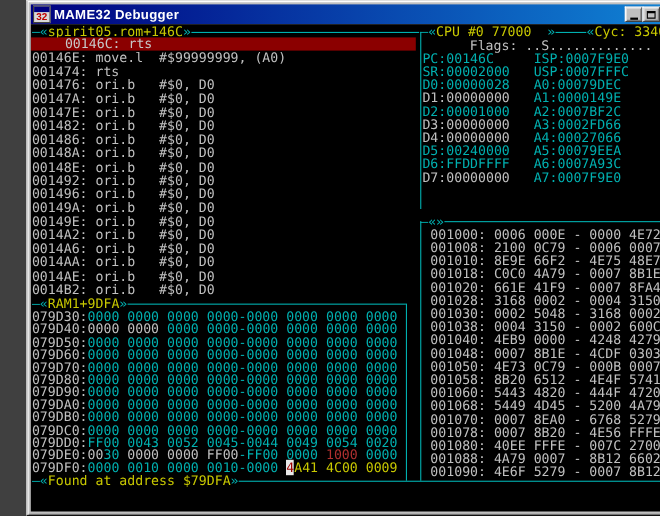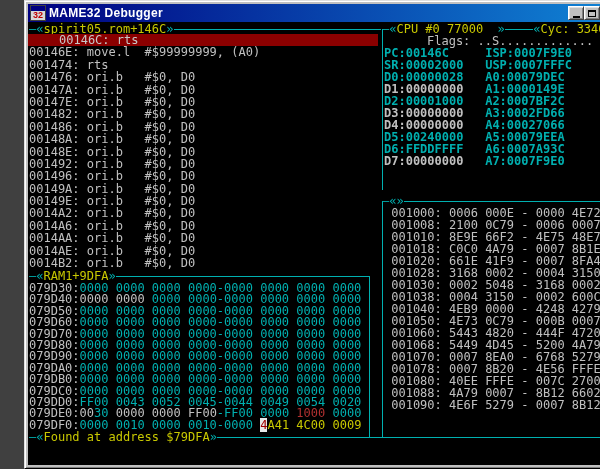--- a/index.html
+++ b/index.html
@@ -41,21 +41,21 @@
   .c-cyan{color:var(--cyan);}
   .c-yellow{color:var(--yellow);}
   .c-white{color:var(--white);}
   .c-red{color:var(--red);}
   .c-cursor{background:var(--cursor_bg);color:var(--cursor_fg);}
   .drows{position:absolute;left:0;top:12px;width:350px;}
   .drow{height:12.4px;line-height:12.4px;white-space:pre;padding-left:1px;color:var(--white);}
   .drow.hl{background:var(--highlight_bg);color:#c8c8c8;padding-left:31px;}
   .flagsrow{position:absolute;left:356px;top:13px;height:12px;line-height:12px;white-space:pre;color:var(--white);padding-left:43px;}
   .rrows{position:absolute;left:356px;top:25px;}
-  .rrow{height:12px;line-height:12px;white-space:pre;font-weight:bold;}
+  .rrow{height:12px;line-height:12px;white-space:pre;}
   .romrows{position:absolute;left:356px;top:185px;}
   .romrows .mrow{height:12px;line-height:12px;}
   .ramrows{position:absolute;left:1px;top:261px;}
   .ramrows .mrow{height:11.4px;line-height:11.4px;}
   .mrow{white-space:pre;}
   .vline{position:absolute;width:1px;background:var(--cyan);}
 </style>
 </head>
 <body>
 
@@ -135,21 +135,23 @@
     <div class="romrows">
         <div class="mrow c-white"> 001000: 0006 000E - 0000 4E72</div>
         <div class="mrow c-white"> 001008: 2100 0C79 - 0006 0007</div>
         <div class="mrow c-white"> 001010: 8E9E 66F2 - 4E75 48E7</div>
         <div class="mrow c-white"> 001018: C0C0 4A79 - 0007 8B1E</div>
         <div class="mrow c-white"> 001020: 661E 41F9 - 0007 8FA4</div>
         <div class="mrow c-white"> 001028: 3168 0002 - 0004 3150</div>
         <div class="mrow c-white"> 001030: 0002 5048 - 3168 0002</div>
         <div class="mrow c-white"> 001038: 0004 3150 - 0002 600C</div>
         <div class="mrow c-white"> 001040: 4EB9 0000 - 4248 4279</div>
+        <div class="mrow c-white"> 001048: 0007 8B1E - 4CDF 0303</div>
         <div class="mrow c-white"> 001050: 4E73 0C79 - 000B 0007</div>
+        <div class="mrow c-white"> 001058: 8B20 6512 - 4E4F 5741</div>
         <div class="mrow c-white"> 001060: 5443 4820 - 444F 4720</div>
         <div class="mrow c-white"> 001068: 5449 4D45 - 5200 4A79</div>
         <div class="mrow c-white"> 001070: 0007 8EA0 - 6768 5279</div>
         <div class="mrow c-white"> 001078: 0007 8B20 - 4E56 FFFE</div>
         <div class="mrow c-white"> 001080: 40EE FFFE - 007C 2700</div>
         <div class="mrow c-white"> 001088: 4A79 0007 - 8B12 6602</div>
         <div class="mrow c-white"> 001090: 4E6F 5279 - 0007 8B12</div>
       </div>
 
     <div class="hline" style="left:1px;top:248px;width:340px;">

